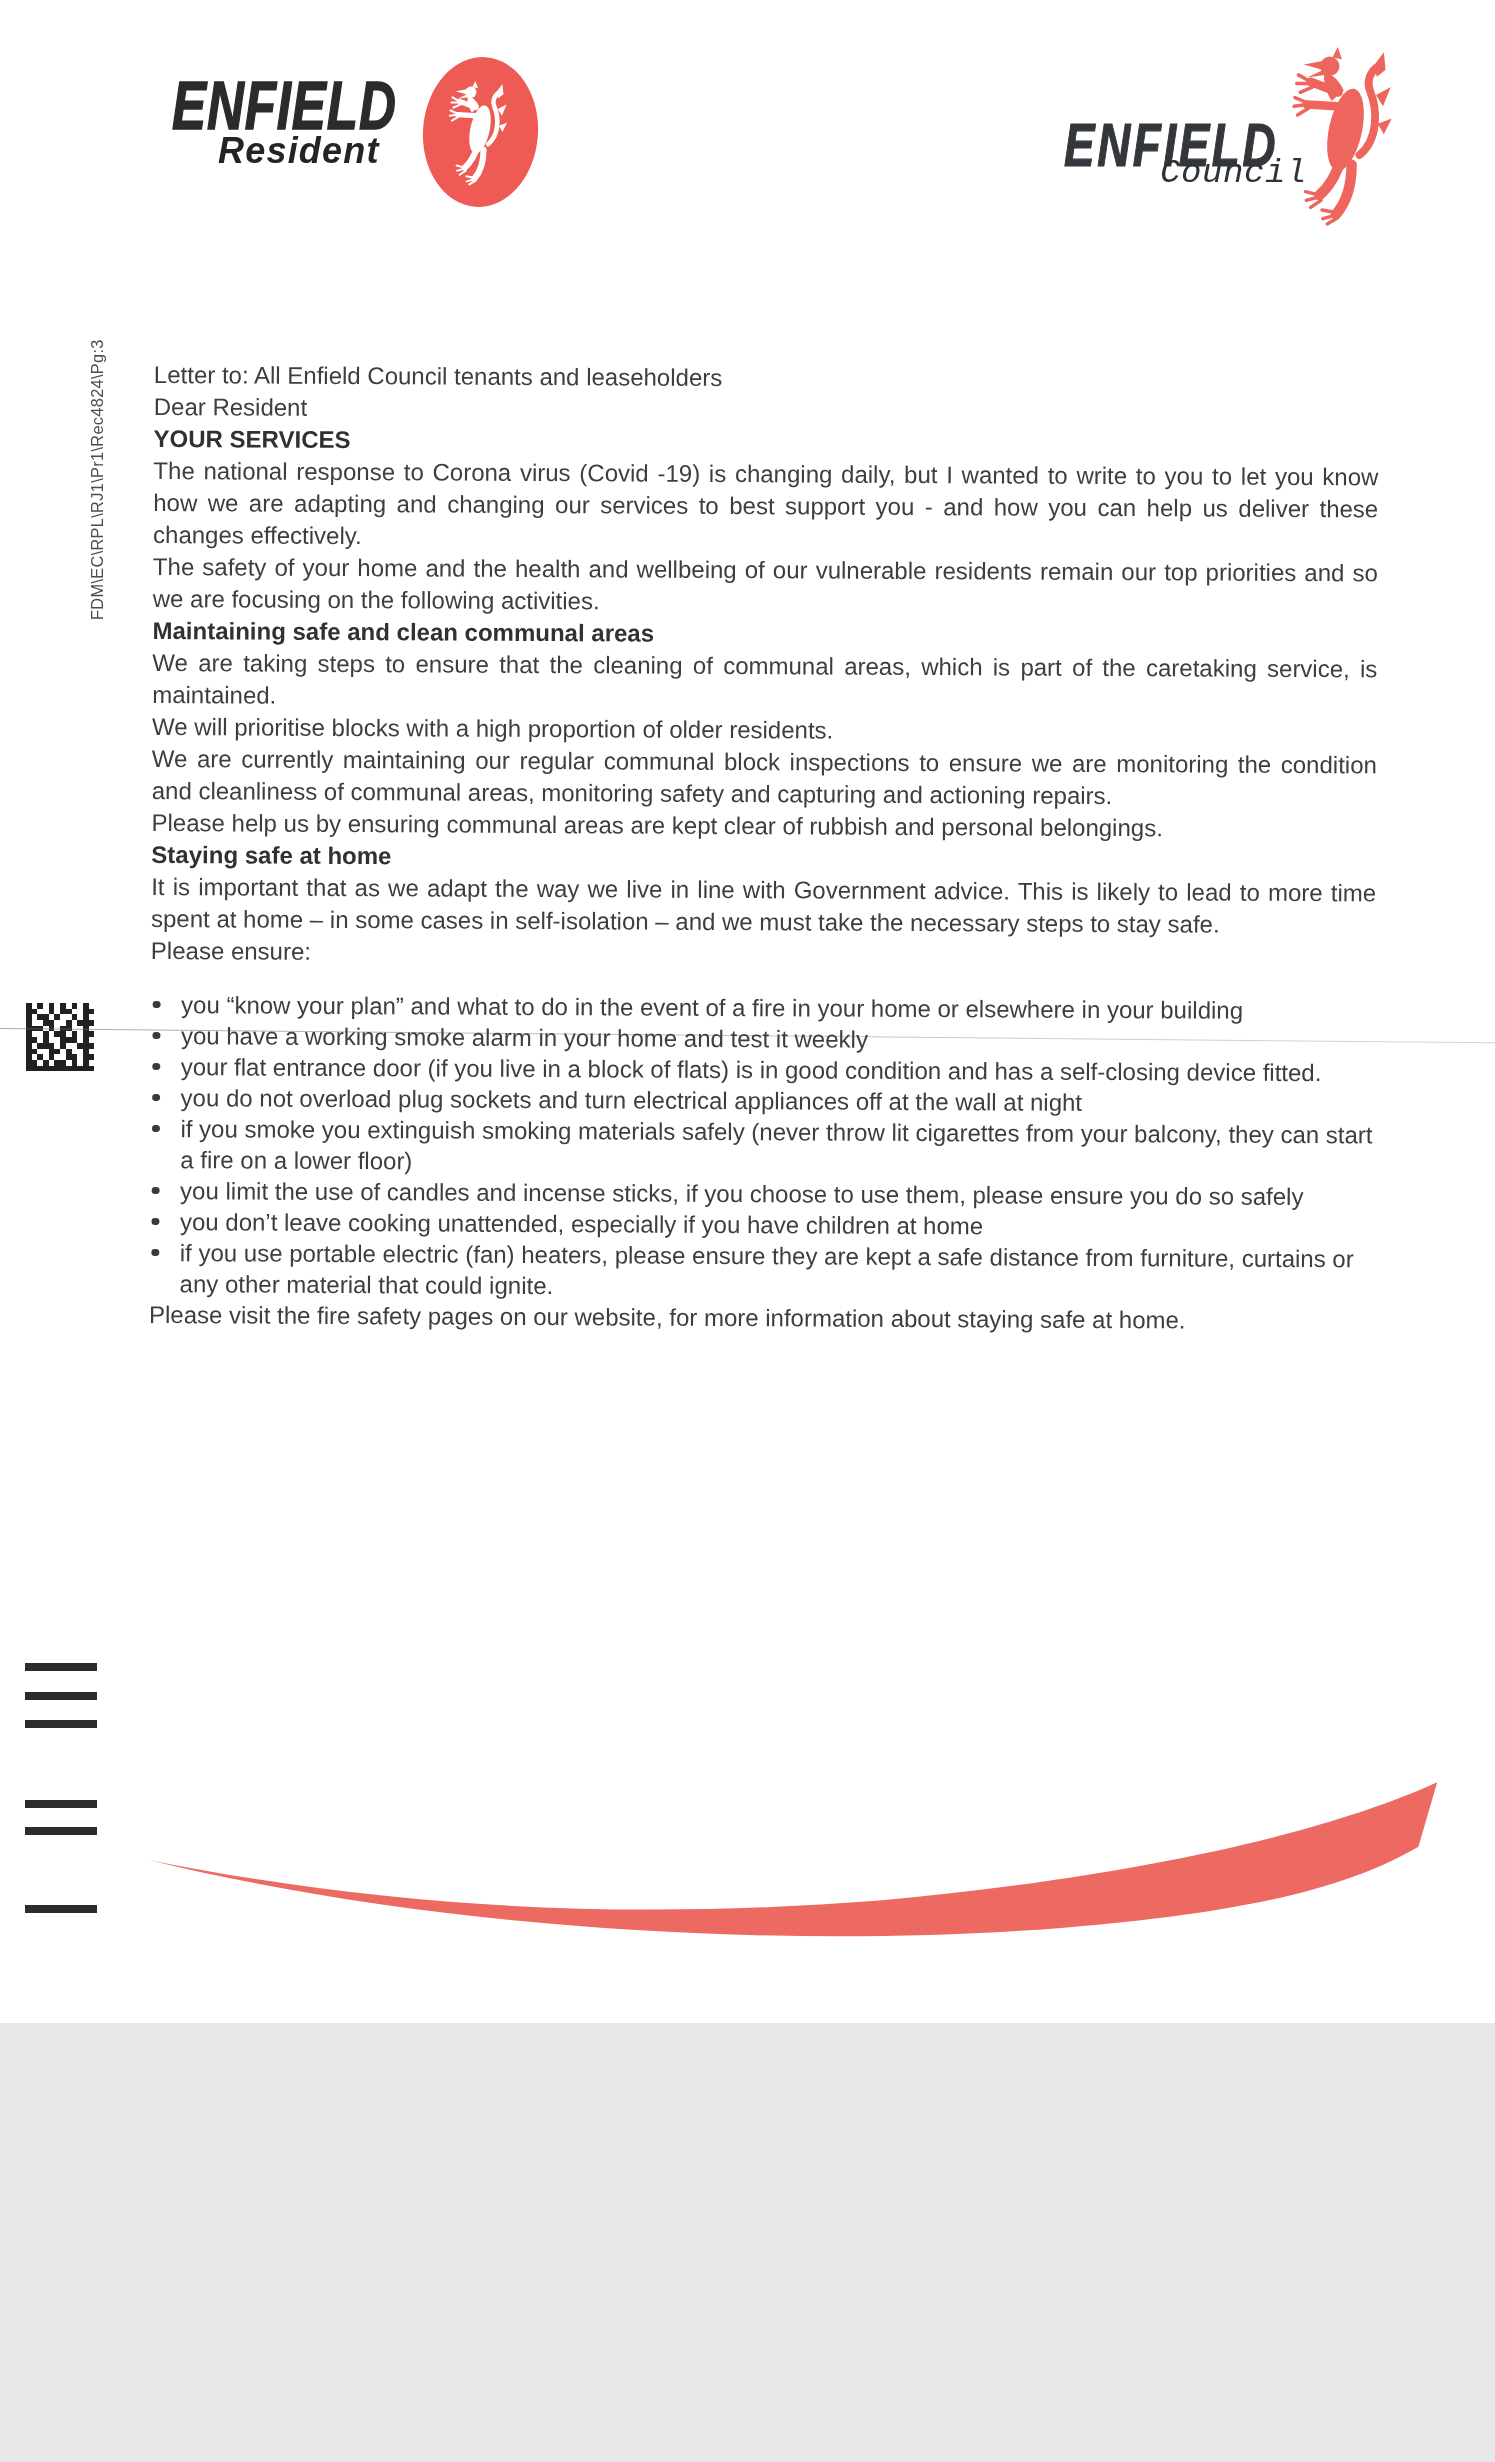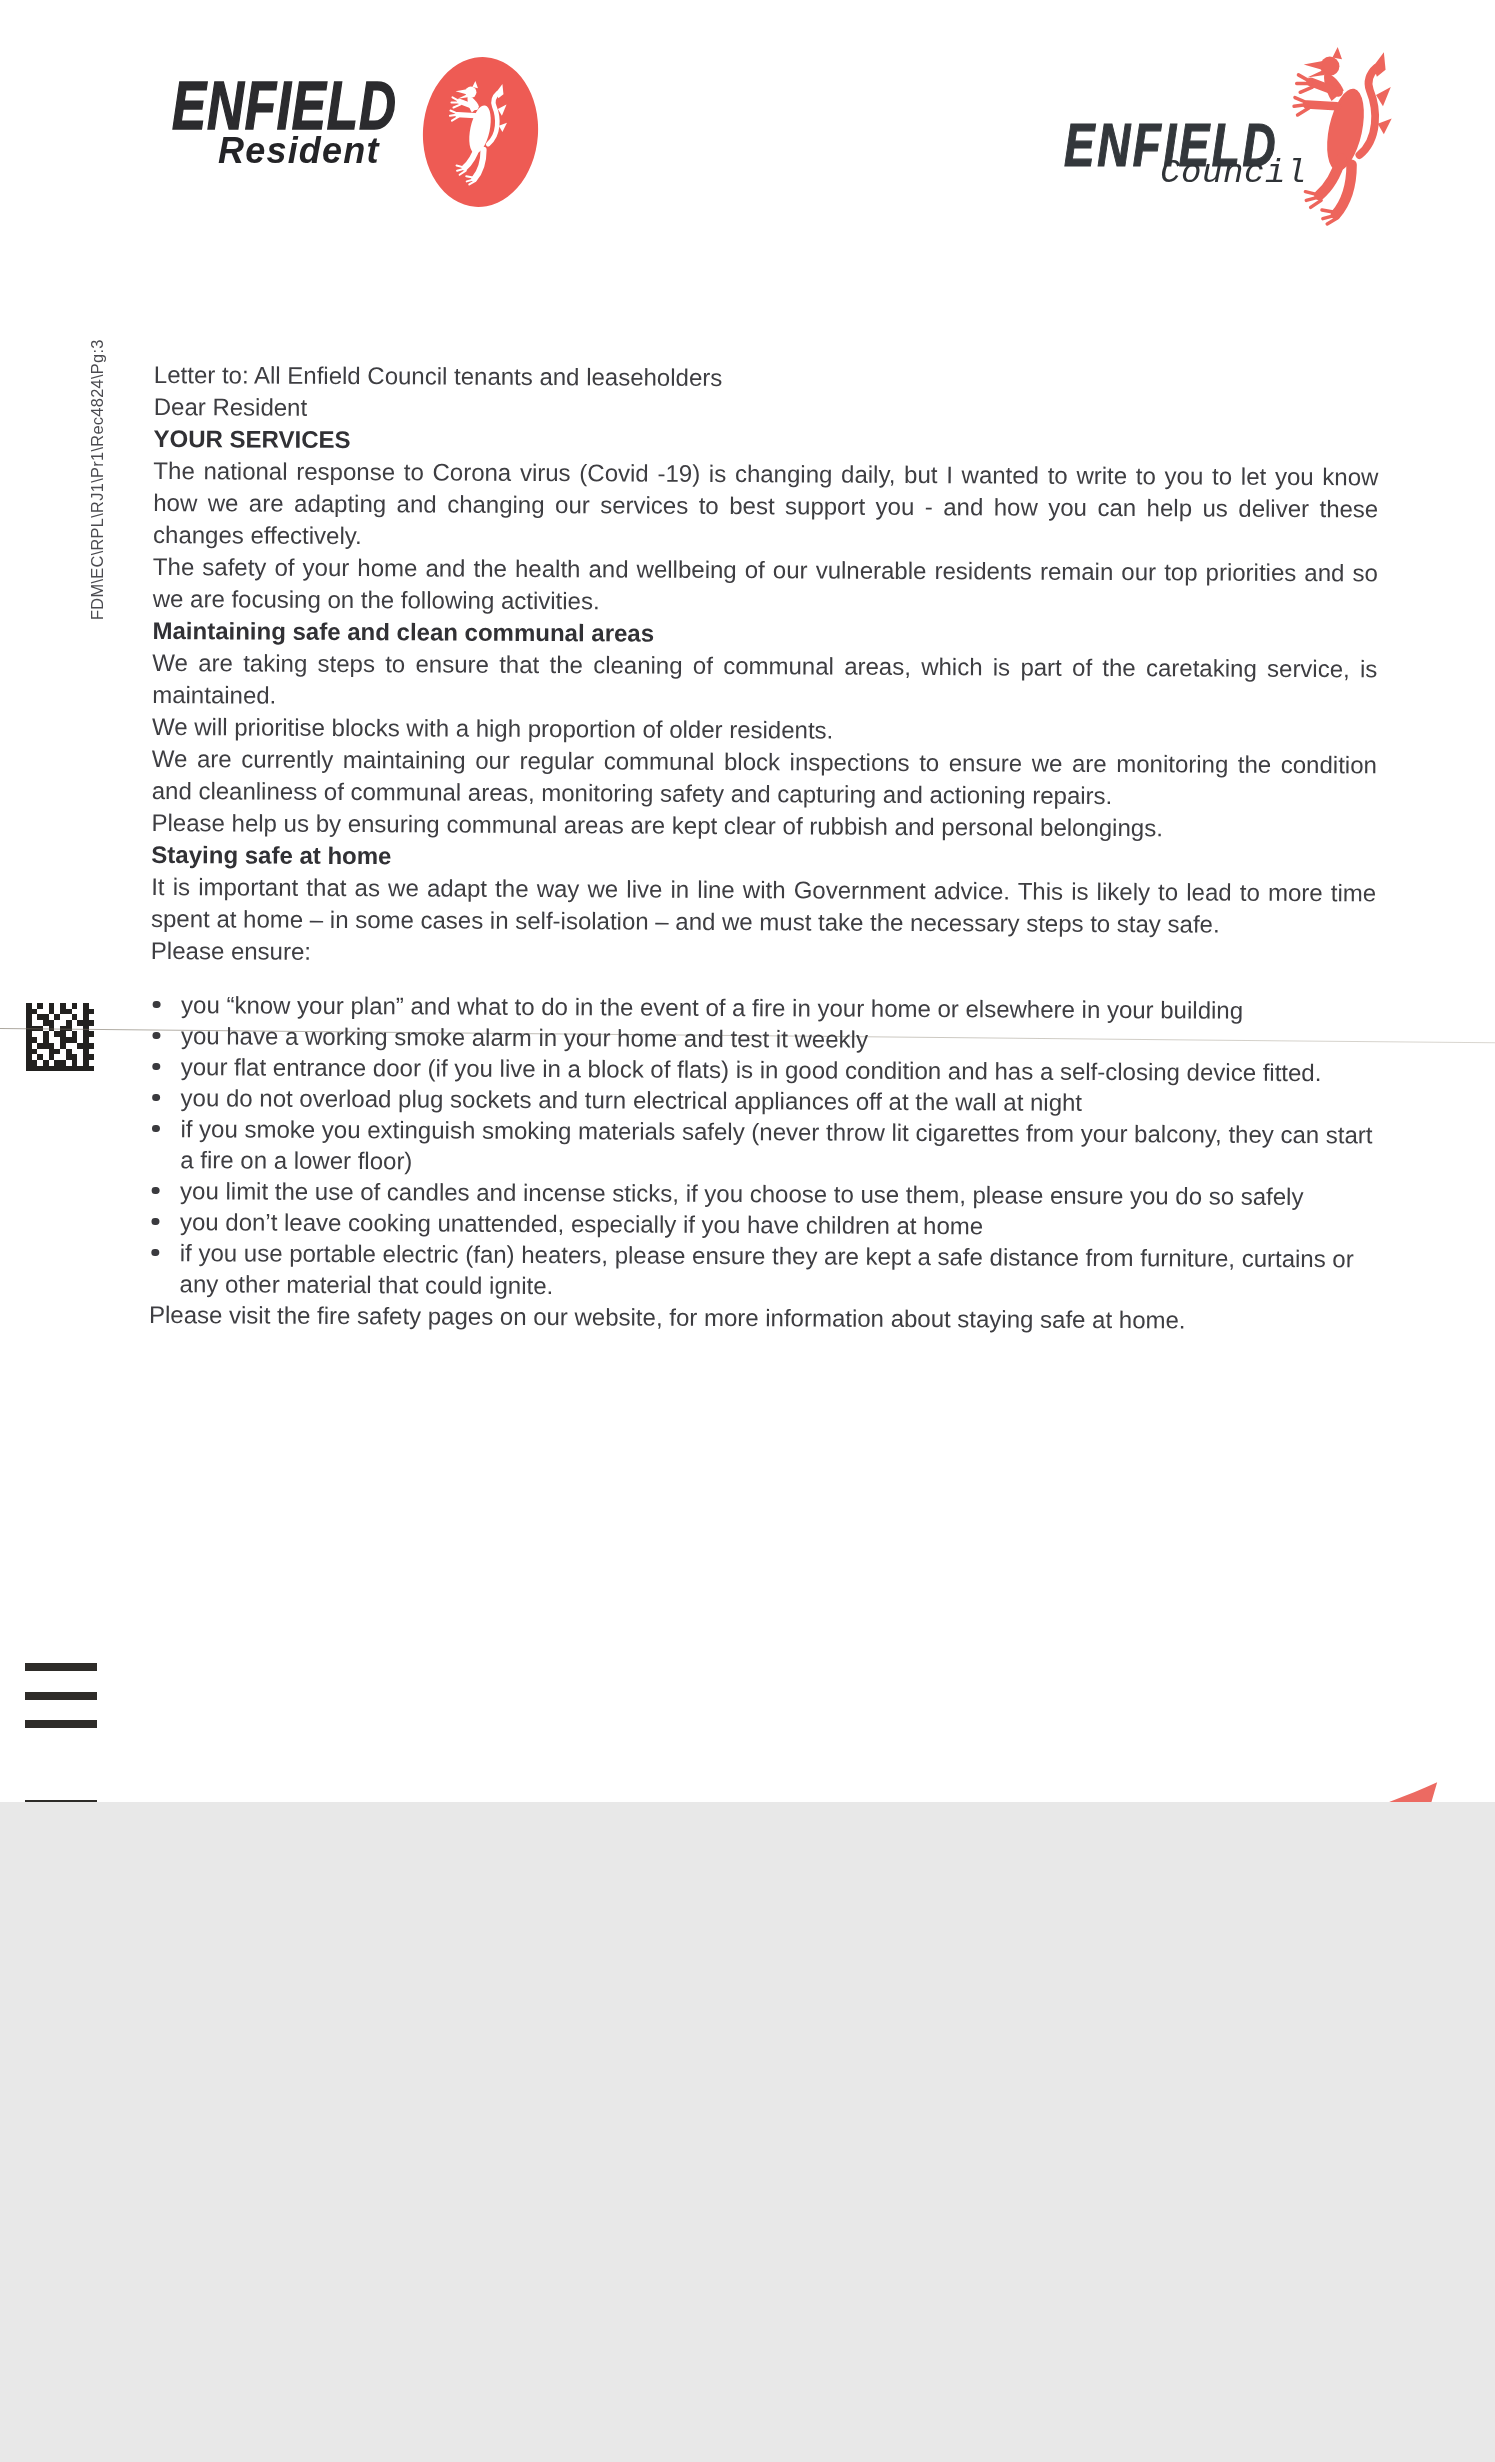--- a/index.html
+++ b/index.html
@@ -1,16 +1,16 @@
 <!DOCTYPE html>
 <html style="font-size:9.4px"><head>
 <meta charset="utf-8">
 <style>
   html,body{margin:0;padding:0;background:#e8e8e8;}
-  .page{position:relative;width:1495px;height:1802px;background:#ffffff;overflow:hidden;
+  .page{position:relative;width:1495px;height:2023px;background:#ffffff;overflow:hidden;
         font-family:"Liberation Sans","DejaVu Sans",sans-serif;color:#3e3e42;}
   .abs{position:absolute;}
 
   
   .connected-title{left:172px;top:66px;font-size:69px;font-style:italic;font-weight:bold;
        color:#2b2b2e;transform:scaleX(0.74);transform-origin:left top;letter-spacing:1.2px;
        -webkit-text-stroke:1.5px #2b2b2e;white-space:nowrap;}
   .connected-sub{left:218px;top:130px;font-size:36px;font-style:italic;font-weight:600;
        color:#242427;letter-spacing:1.2px;white-space:nowrap;}
   .badge-oval{left:423px;top:57px;width:115px;height:150px;border-radius:50%;

